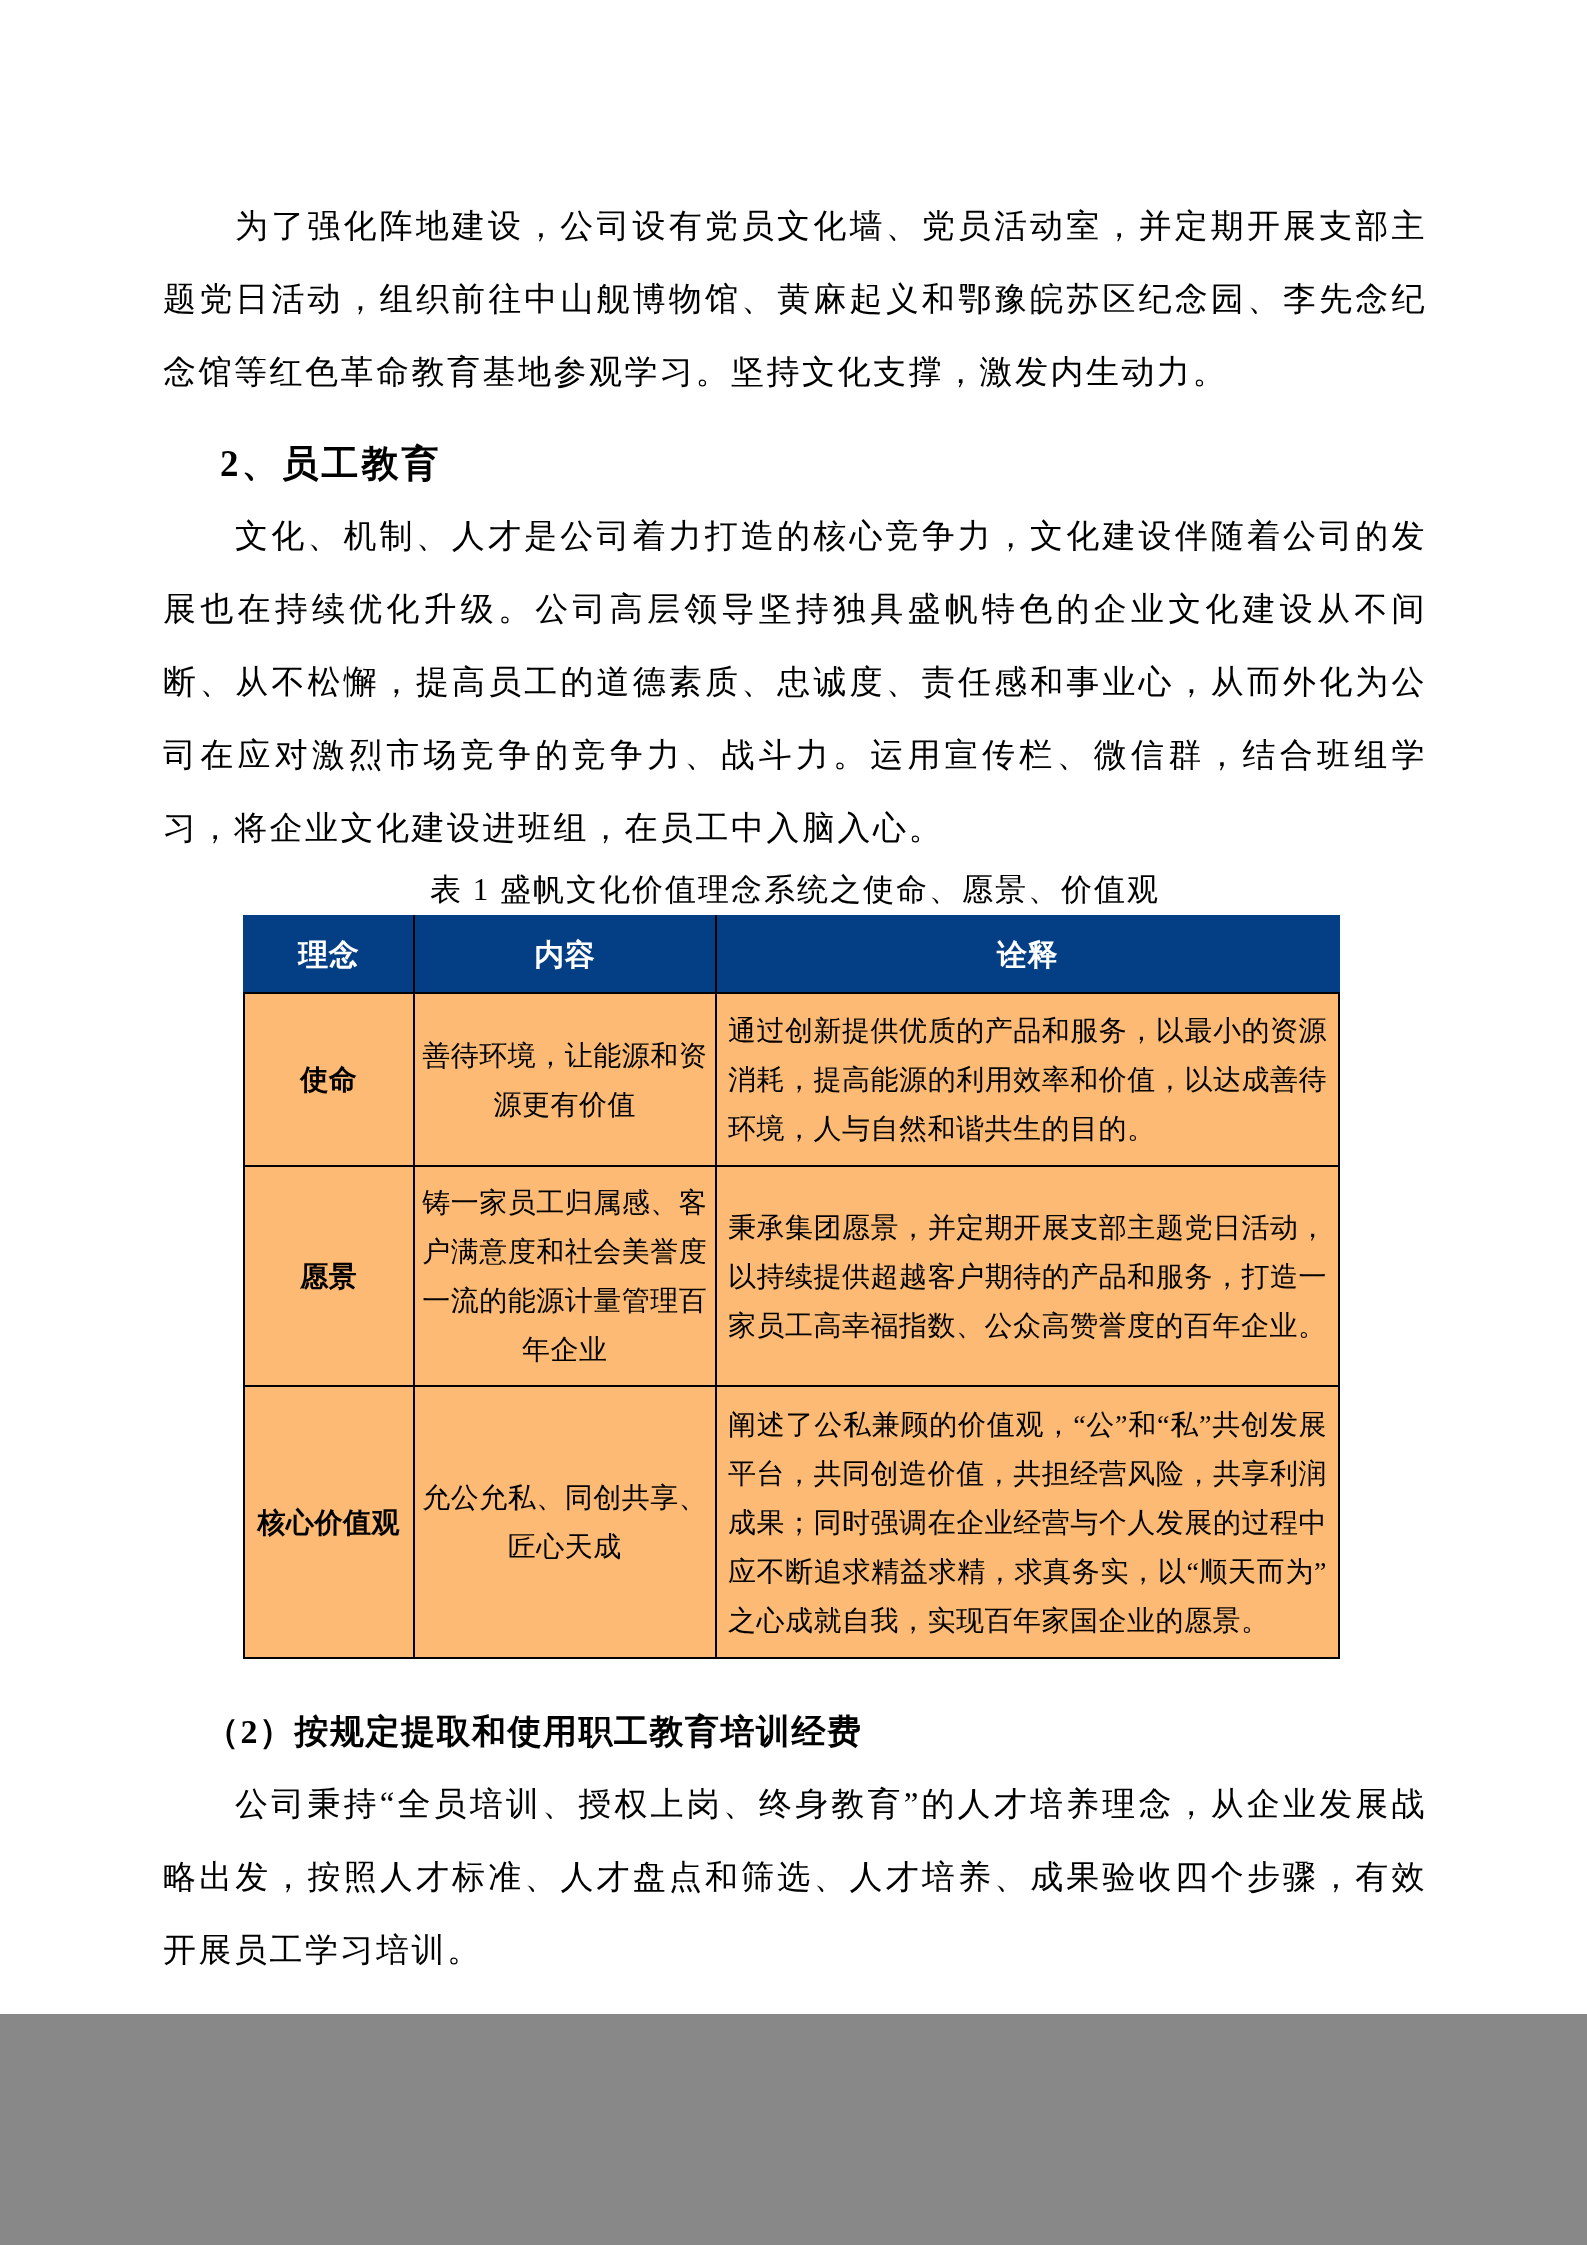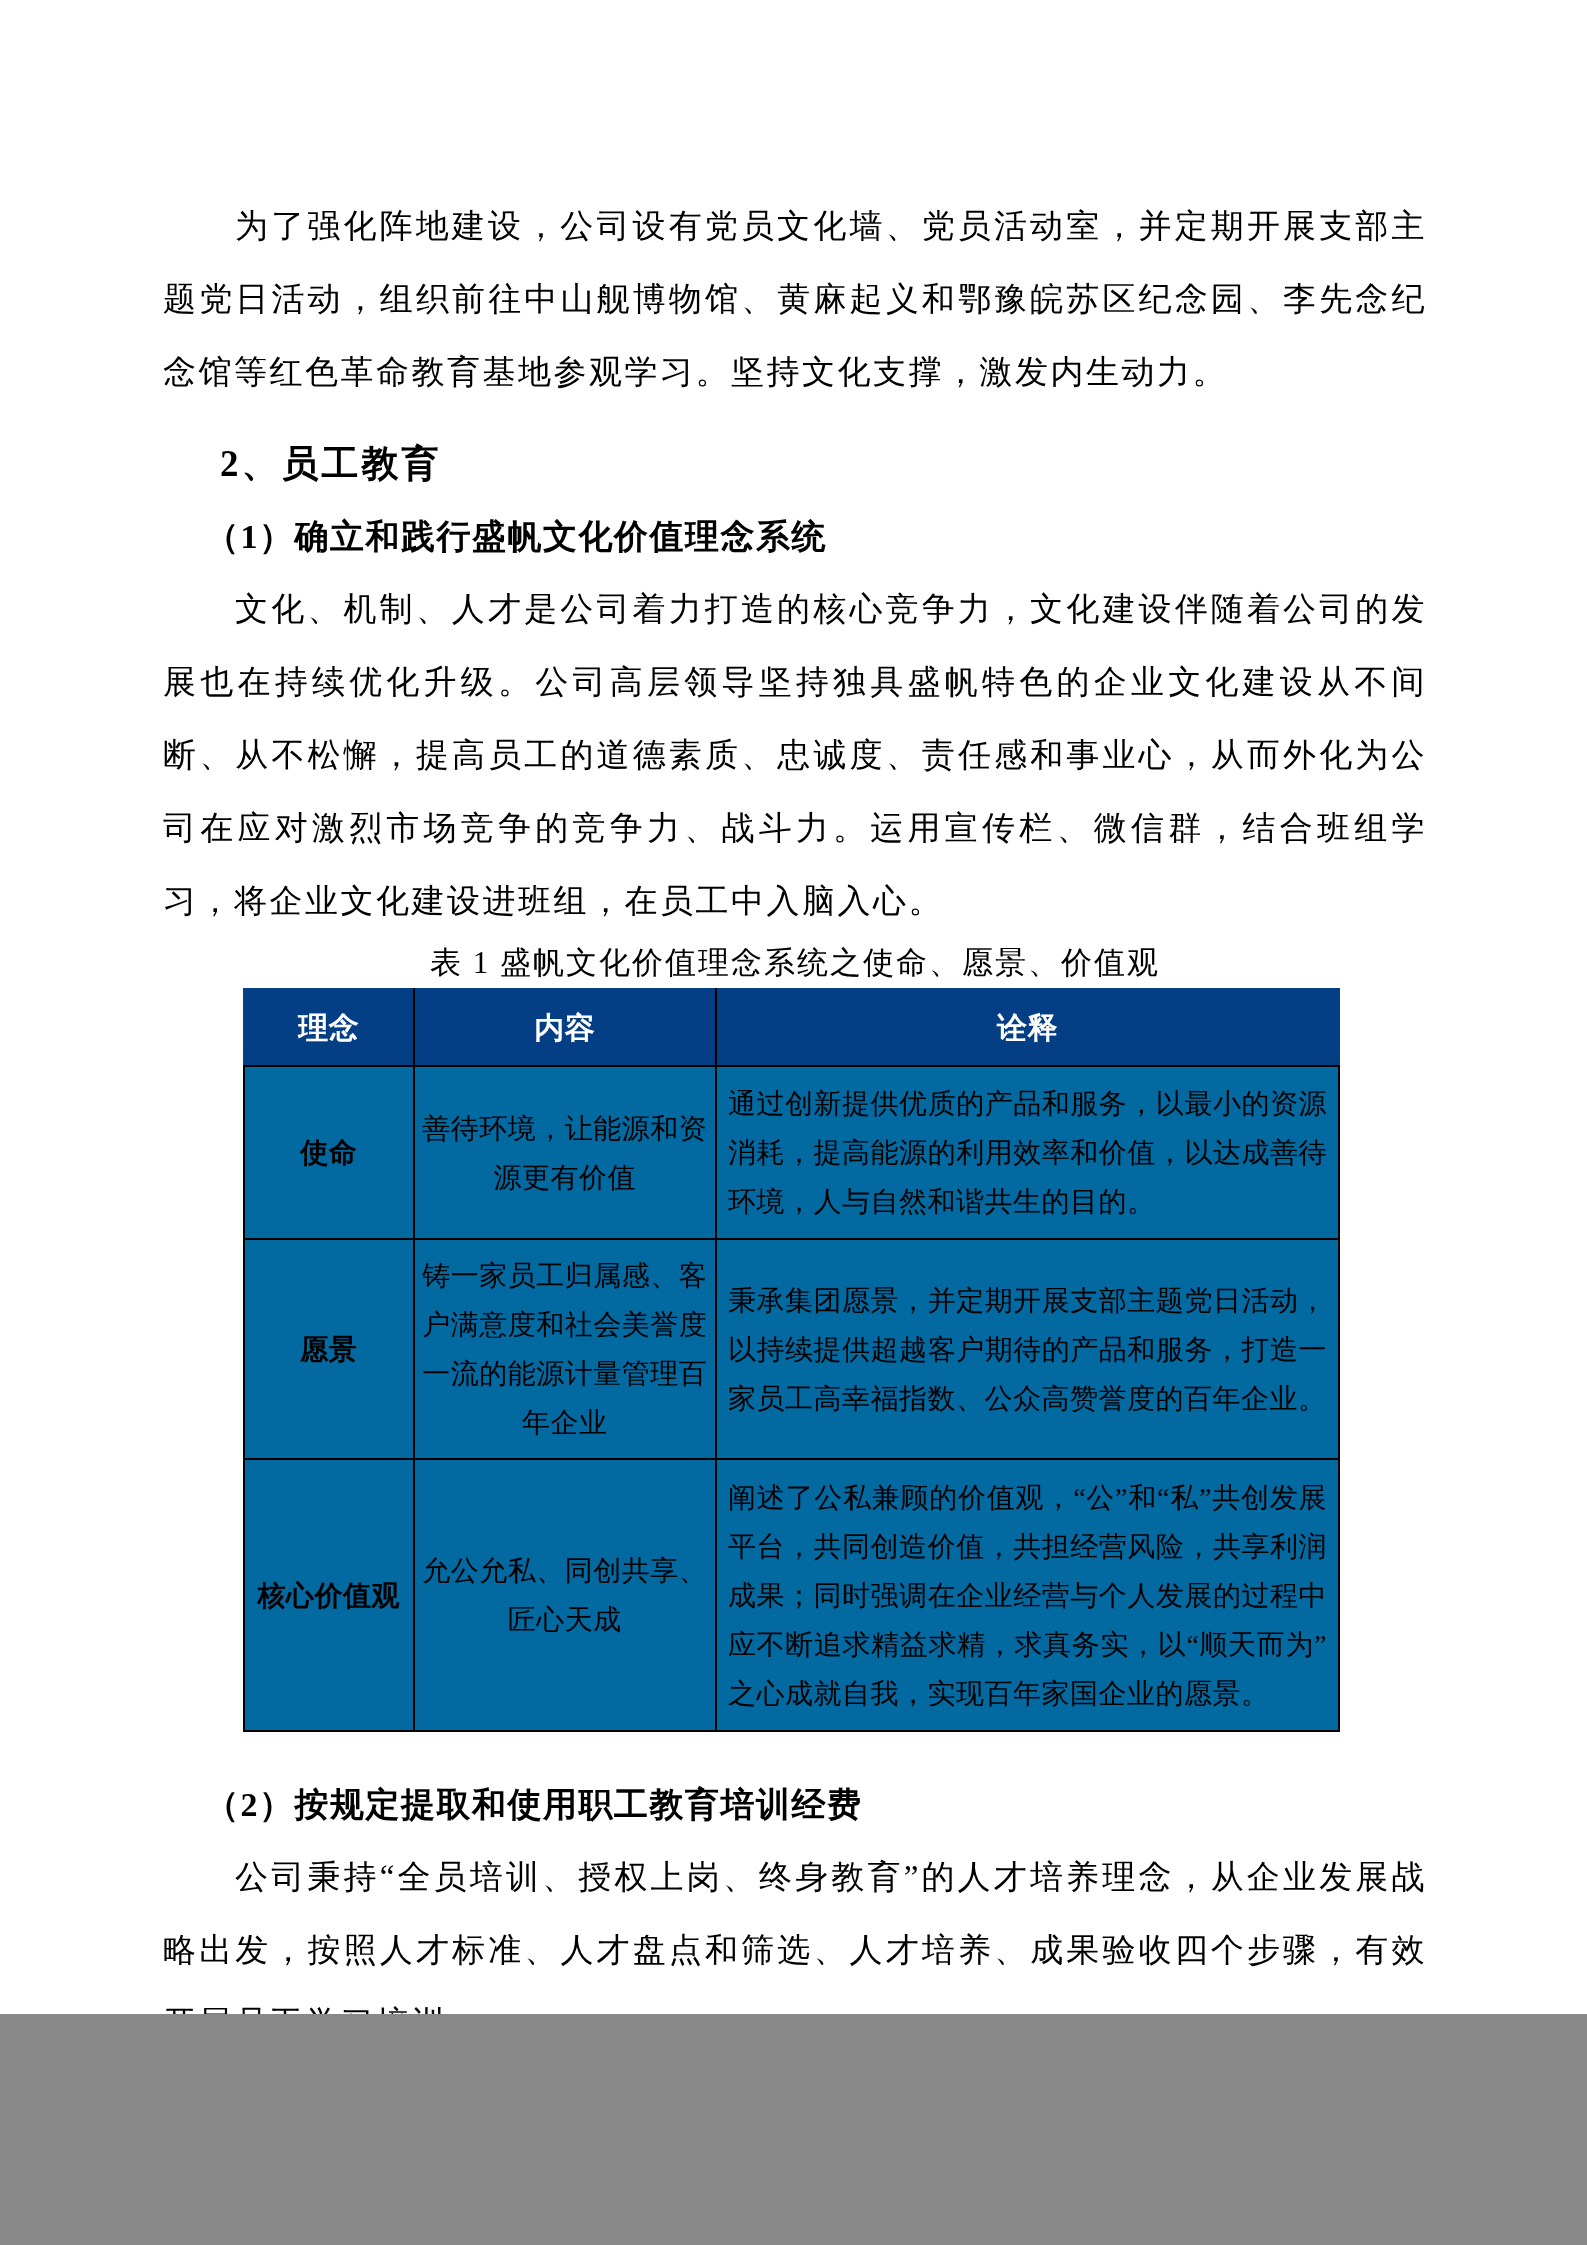--- a/index.html
+++ b/index.html
@@ -46,21 +46,21 @@
     font-size:31px;
     line-height:50px;
     text-align:center;
     letter-spacing:2px;
   }
   table.values-table{
     table-layout:fixed;
     border-collapse:collapse;
     width:1097px;
     margin-left:80px;
-    background:#0369a1;
+    background:#fdba74;
   }
   .values-table col.c1{width:15.5%;}
   .values-table col.c2{width:27.6%;}
   .values-table col.c3{width:56.9%;}
   .values-table td{
     border:2px solid #000;
     vertical-align:middle;
     font-size:28px;
     line-height:49px;
     letter-spacing:0.5px;
@@ -109,21 +109,20 @@
 </head>
 <body>
 
 <div class="page">
   <div class="content">
 
     <p class="body-para">为了强化阵地建设，公司设有党员文化墙、党员活动室，并定期开展支部主题党日活动，组织前往中山舰博物馆、黄麻起义和鄂豫皖苏区纪念园、李先念纪念馆等红色革命教育基地参观学习。坚持文化支撑，激发内生动力。</p>
 
     <h2 class="h-num">2、员工教育</h2>
 
-    <h3 class="h-sub">（1）确立和践行盛帆文化价值理念系统</h3>
 
     <p class="body-para">文化、机制、人才是公司着力打造的核心竞争力，文化建设伴随着公司的发展也在持续优化升级。公司高层领导坚持独具盛帆特色的企业文化建设从不间断、从不松懈，提高员工的道德素质、忠诚度、责任感和事业心，从而外化为公司在应对激烈市场竞争的竞争力、战斗力。运用宣传栏、微信群，结合班组学习，将企业文化建设进班组，在员工中入脑入心。</p>
 
     <div class="table-caption">表 1 盛帆文化价值理念系统之使命、愿景、价值观</div>
 
     <table class="values-table">
       <colgroup>
         <col class="c1">
           <col class="c2">
           <col class="c3">

